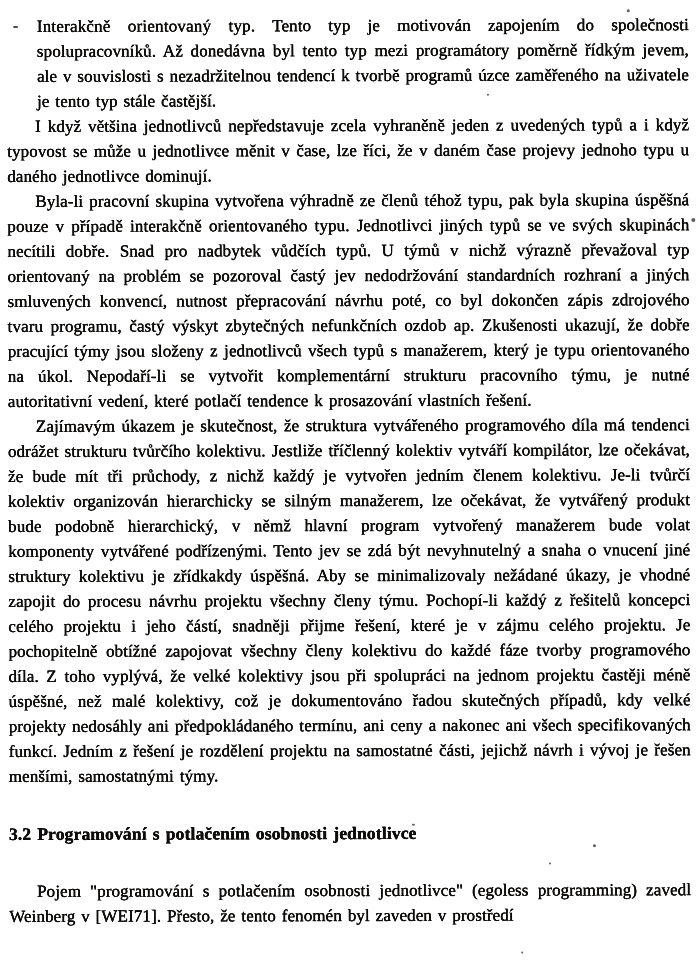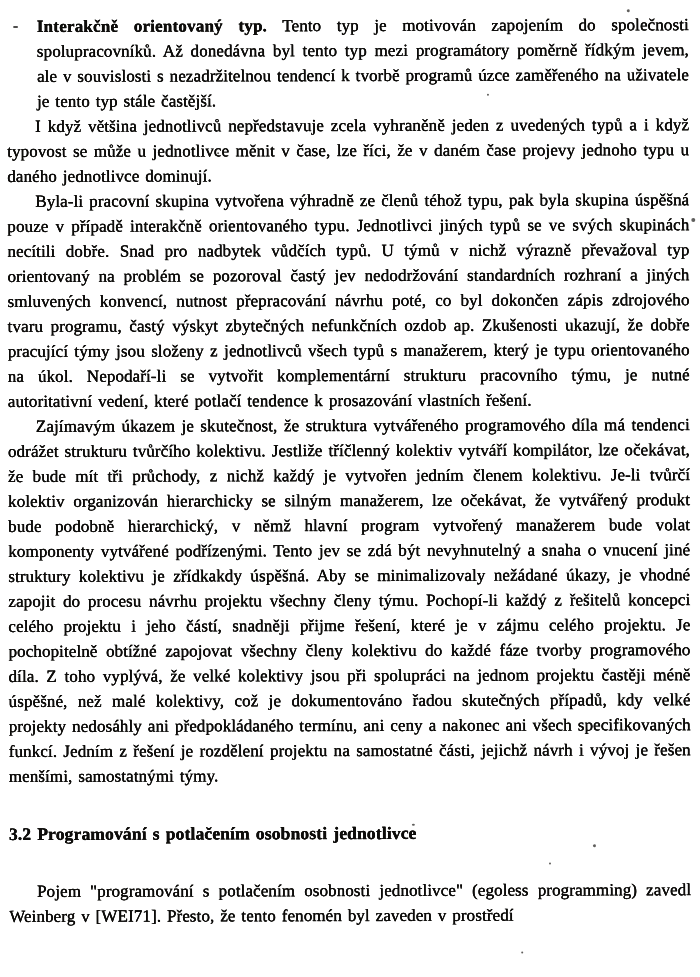--- a/index.html
+++ b/index.html
@@ -39,21 +39,21 @@
     margin: 0 0 0 30px;
   }
   .bullet-dash {
     position: absolute;
     left: -24px;
     top: -1px;
     text-shadow: none;
     font-weight: 700;
   }
   .bold-lead {
-    font-weight: 700;
+    font-weight: 400;
     letter-spacing: 0.2px;
   }
   h2.section-heading {
     margin: 33px 0 32px 0;
     font-size: 17.5px;
     font-weight: 700;
     letter-spacing: 0.15px;
     text-align: left;
     text-indent: 0;
   }

